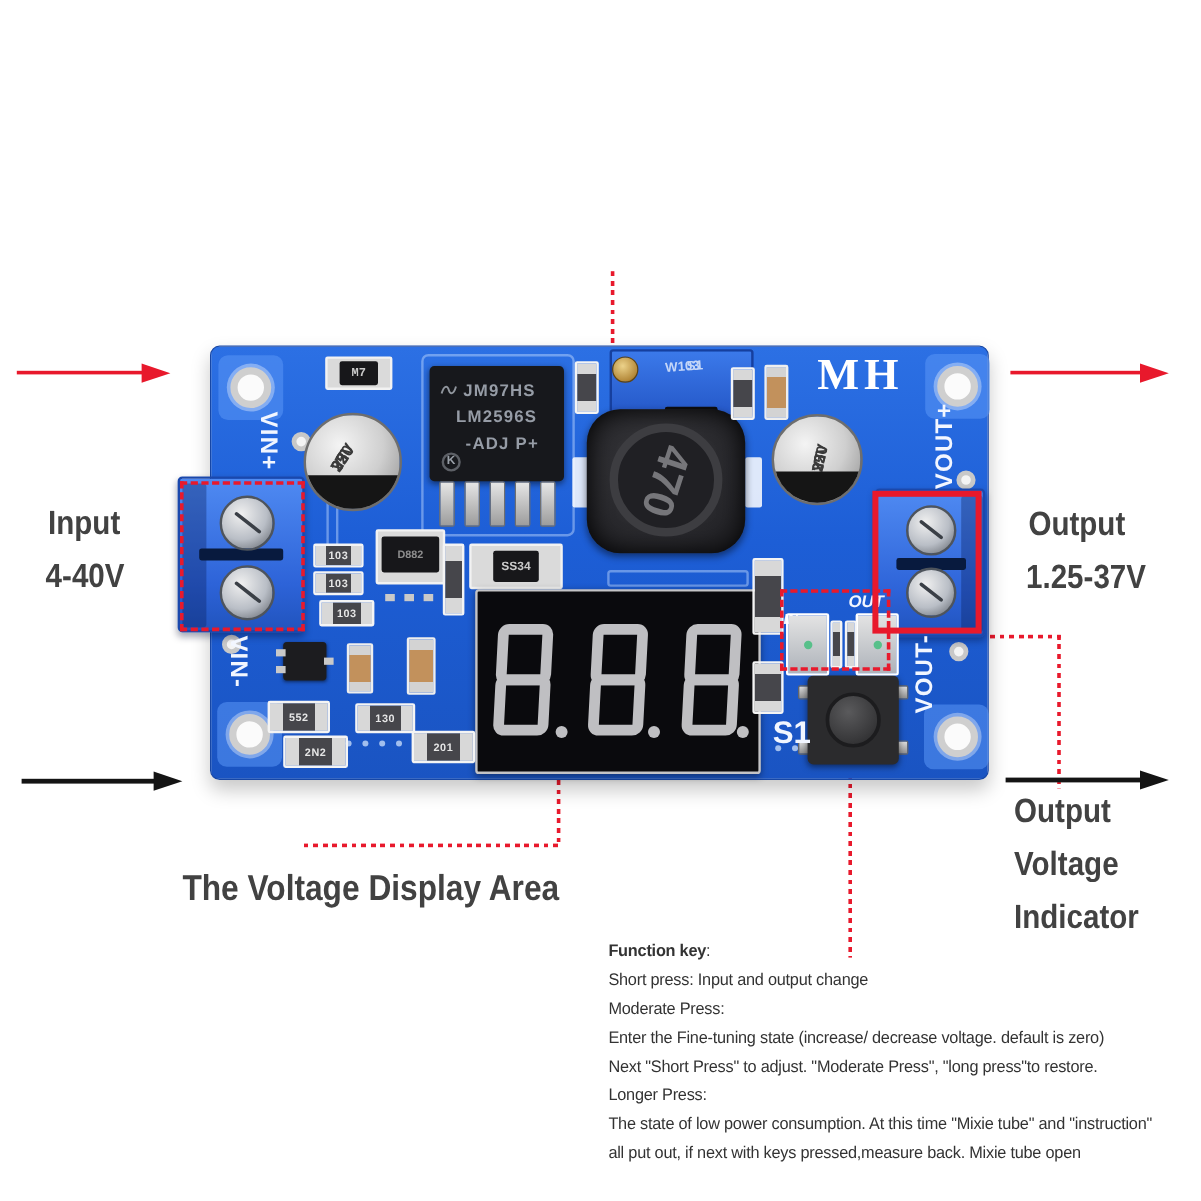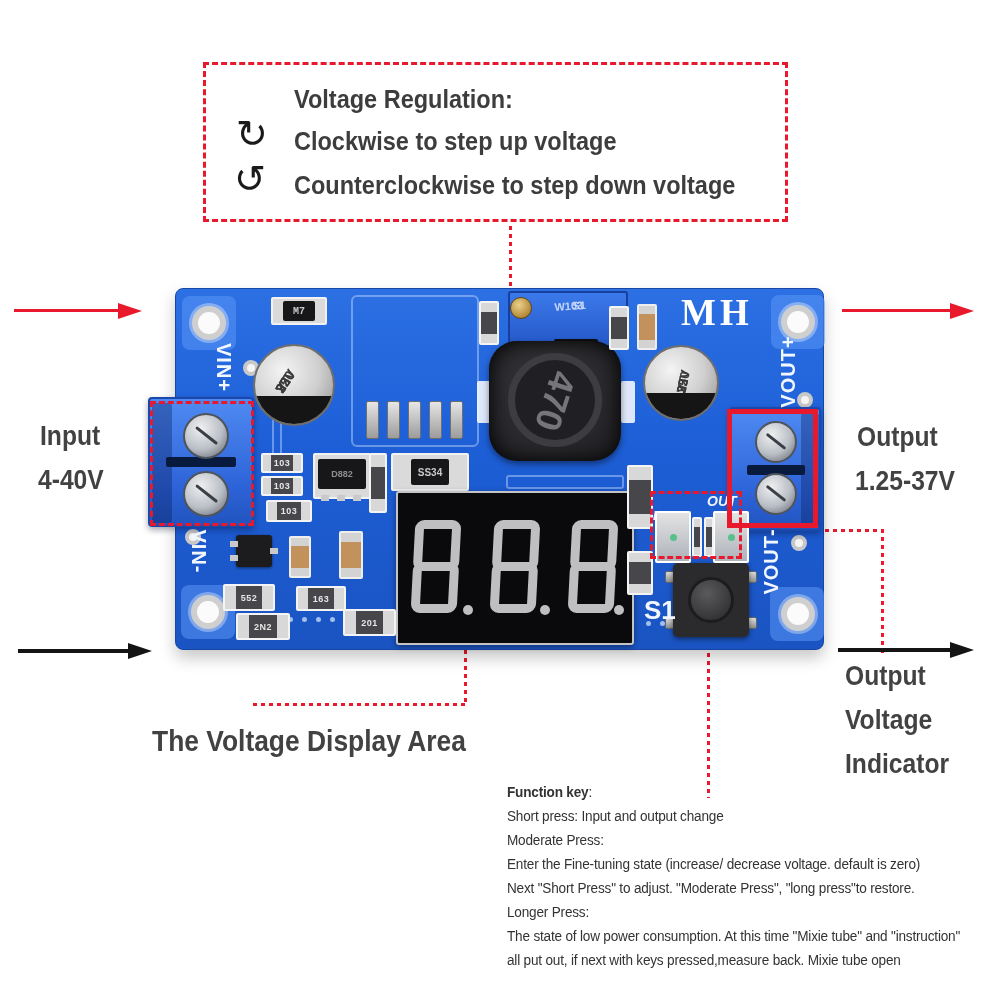--- a/index.html
+++ b/index.html
@@ -86,27 +86,20 @@
   .btn-cap{border-radius:50%;background:radial-gradient(circle at 40% 33%,#5a5a5c,#39393b 65%,#252527);border:3px solid #1c1c1e;}
   .led{border:2px solid #fff;border-radius:2px;background:linear-gradient(180deg,#e3e3e3,#aeb3ba);}
   .led i{left:50%;top:50%;width:7px;height:7px;margin:-3px 0 0 -3px;border-radius:50%;background:#58c08a;display:block;}
   .mh{font-family:"Liberation Serif","DejaVu Serif",serif;font-size:37px;letter-spacing:4px;color:#fff;font-weight:bold;}
 </style>
 </head>
 <body>
 
 <div id="stage">
 
-  <div class="anno-box">
-    <div class="anno-title" style="left:88px;top:20px;">Voltage Regulation:</div>
-    <div class="rot-icon" style="left:30px;top:50px;">↻</div>
-    <div class="anno-text" style="left:88px;top:62px;">Clockwise to step up voltage</div>
-    <div class="rot-icon" style="left:28px;top:95px;">↺</div>
-    <div class="anno-text" style="left:88px;top:106px;">Counterclockwise to step down voltage</div>
-  </div>
 
   <div class="vdash" style="left:509px;top:226px;height:64px;"></div>
   <div class="vdash" style="left:464px;top:594px;height:110px;"></div>
   <div class="hdash" style="left:253px;top:703px;width:213px;"></div>
   <div class="hdash" style="left:817px;top:529px;width:67px;"></div>
   <div class="vdash" style="left:881px;top:529px;height:128px;"></div>
   <div class="vdash" style="left:707px;top:637px;height:161px;"></div>
 
   <div class="arrow red" style="left:14px;top:303px;width:128px;">
     <div class="shaft"></div>
@@ -197,20 +190,29 @@
     </div>
     <div class="capc" style="left:467px;top:56px;width:76px;height:76px;">
       <div class="cap-txt" style="transform:rotate(-78deg);font-size:13px;">
         <div>220</div>
         <div>35V</div>
         <div>VT</div>
       </div>
       <div class="cap-sleeve"></div>
     </div>
 
+    <div class="chip" style="left:182px;top:16px;width:112px;height:96px;">
+      <svg width="16" height="12" style="left:8px;top:14px;">
+        <path d="M2 9 C4 2,7 2,8 6 C9 10,12 10,14 3" stroke="#8f949c" fill="none" stroke-width="1.6"></path>
+      </svg>
+      <div class="chip-line" style="left:28px;top:12px;">JM97HS</div>
+      <div class="chip-line" style="left:22px;top:34px;">LM2596S</div>
+      <div class="chip-line" style="left:30px;top:56px;">-ADJ P+</div>
+      <div class="kmark" style="left:10px;top:72px;">K</div>
+    </div>
     <div class="leg" style="left:190px;top:112px;"></div>
     <div class="leg" style="left:211px;top:112px;"></div>
     <div class="leg" style="left:232px;top:112px;"></div>
     <div class="leg" style="left:253px;top:112px;"></div>
     <div class="leg" style="left:274px;top:112px;"></div>
 
     <div class="pot" style="left:332px;top:2px;width:120px;height:56px;">
       <div class="pot-screw" style="left:0px;top:4px;width:22px;height:22px;"></div>
       <div class="pot-txt" style="left:44px;top:8px;">
         <div>W103</div>
@@ -223,21 +225,21 @@
     <div class="padw" style="left:445px;top:92px;width:14px;height:42px;"></div>
     <div class="inductor" style="left:313px;top:52px;width:132px;height:120px;">
       <div class="ind-core" style="left:19px;top:12px;width:94px;height:94px;"></div>
       <div class="ind-val">470</div>
     </div>
 
     <div class="cpkg" style="left:215px;top:164px;width:78px;height:38px;">
       <div class="body" style="left:18px;right:18px;top:4px;bottom:4px;">SS34</div>
     </div>
 
-    <div class="cpkg" style="left:137px;top:164px;width:58px;height:46px;">
+    <div class="cpkg" style="left:137px;top:152px;width:58px;height:46px;">
       <div class="body" style="left:3px;right:3px;top:4px;bottom:8px;font-size:9px;color:#8e8e8e;">D882</div>
     </div>
     <div class="sleg" style="left:145px;top:206px;"></div>
     <div class="sleg" style="left:161px;top:206px;"></div>
     <div class="sleg" style="left:177px;top:206px;"></div>
 
     <div class="display" style="left:220px;top:202px;width:238px;height:154px;">
       <div class="digit" style="left:15px;top:27px;">
         <div class="t"></div>
           <div class="b"></div>
@@ -271,21 +273,21 @@
     <div class="led" style="left:537px;top:222px;width:36px;height:52px;">
         <i></i>
       </div>
     <div class="smd v" style="left:516px;top:228px;width:10px;height:40px;"></div>
     <div class="smd v" style="left:528px;top:228px;width:10px;height:40px;"></div>
 
     <div class="smd" style="left:47px;top:295px;width:52px;height:27px;">
         <span>552</span>
       </div>
     <div class="smd" style="left:120px;top:297px;width:50px;height:25px;">
-        <span>163</span>
+        <span>130</span>
       </div>
     <div class="smd" style="left:60px;top:324px;width:54px;height:27px;">
         <span>2N2</span>
       </div>
     <div class="smd" style="left:167px;top:320px;width:53px;height:27px;">
         <span>201</span>
       </div>
     <div class="smd" style="left:85px;top:164px;width:42px;height:20px;">
         <span>103</span>
       </div>

